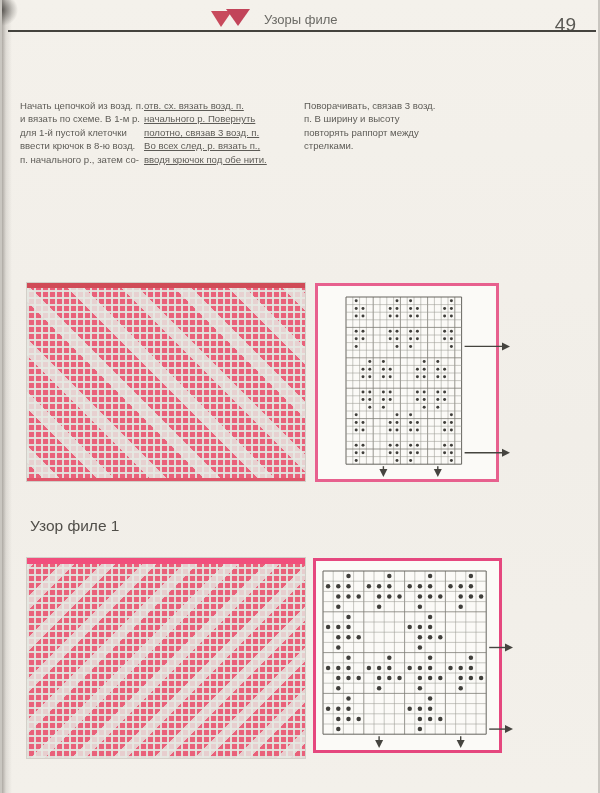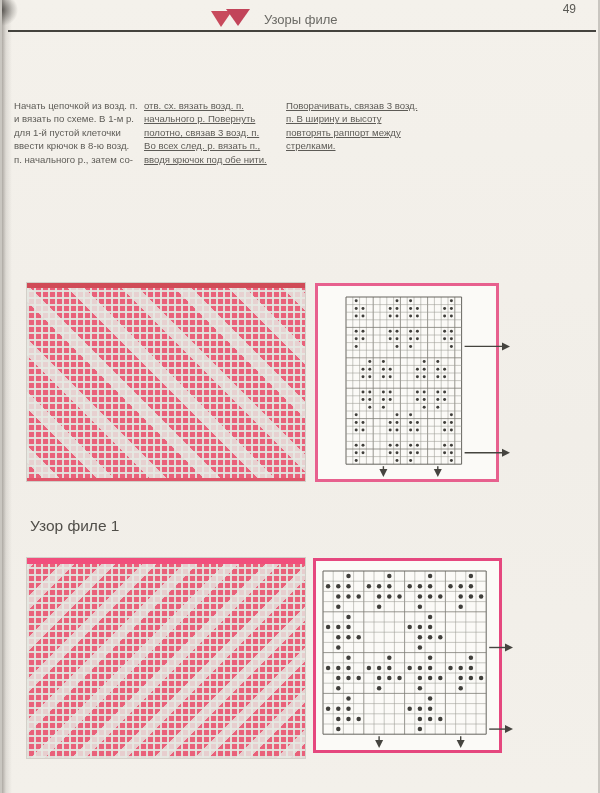--- a/index.html
+++ b/index.html
@@ -11,29 +11,29 @@
     background-image:
       radial-gradient(circle at 0px 10px, rgba(45,42,38,0.65), rgba(45,42,38,0) 16px),
       linear-gradient(90deg, rgba(70,64,58,0.40) 0px, rgba(70,64,58,0.12) 4px, rgba(70,64,58,0) 10px),
       linear-gradient(180deg, #f4f1eb 0%, #f1eee8 55%, #f3f0ea 100%);
     font-family:"Liberation Sans", sans-serif;
     overflow:hidden;
   }
   
   .hdr-triangles{position:absolute;left:208px;top:8px;}
   .hdr-title{position:absolute;left:262px;top:12px;font-size:13px;color:#6b6a65;}
-  .hdr-page-num{position:absolute;right:22px;top:2px;font-size:12px;color:#5a5954;}
+  .hdr-page-num{position:absolute;right:22px;top:14px;font-size:19px;color:#5a5954;}
   .hdr-rule{position:absolute;left:6px;top:30px;width:588px;height:2px;background:#44433e;}
 
   .page-title{position:absolute;left:29px;top:57px;font-size:17.5px;color:#56544f;letter-spacing:0.2px;}
 
   .instr-col{position:absolute;top:99px;font-size:9.6px;line-height:13.4px;color:#5d5b56;}
-  .instr-col.c1{left:12px;width:124px;}
+  .instr-col.c1{left:18px;width:124px;}
   .instr-col.c2{left:142px;width:126px;text-decoration:underline;}
-  .instr-col.c3{left:284px;width:132px;text-decoration:underline;}
+  .instr-col.c3{left:302px;width:132px;}
 
   .sec-heading{position:absolute;left:28px;font-size:15.5px;color:#504e49;}
   .sec-heading.h2{top:243px;margin-top:48px;}
   .sec-heading.h3{top:517px;}
 
   
   .photo{
     position:absolute;left:25px;width:278px;
     background-color:#e9617a;
     background-image:

